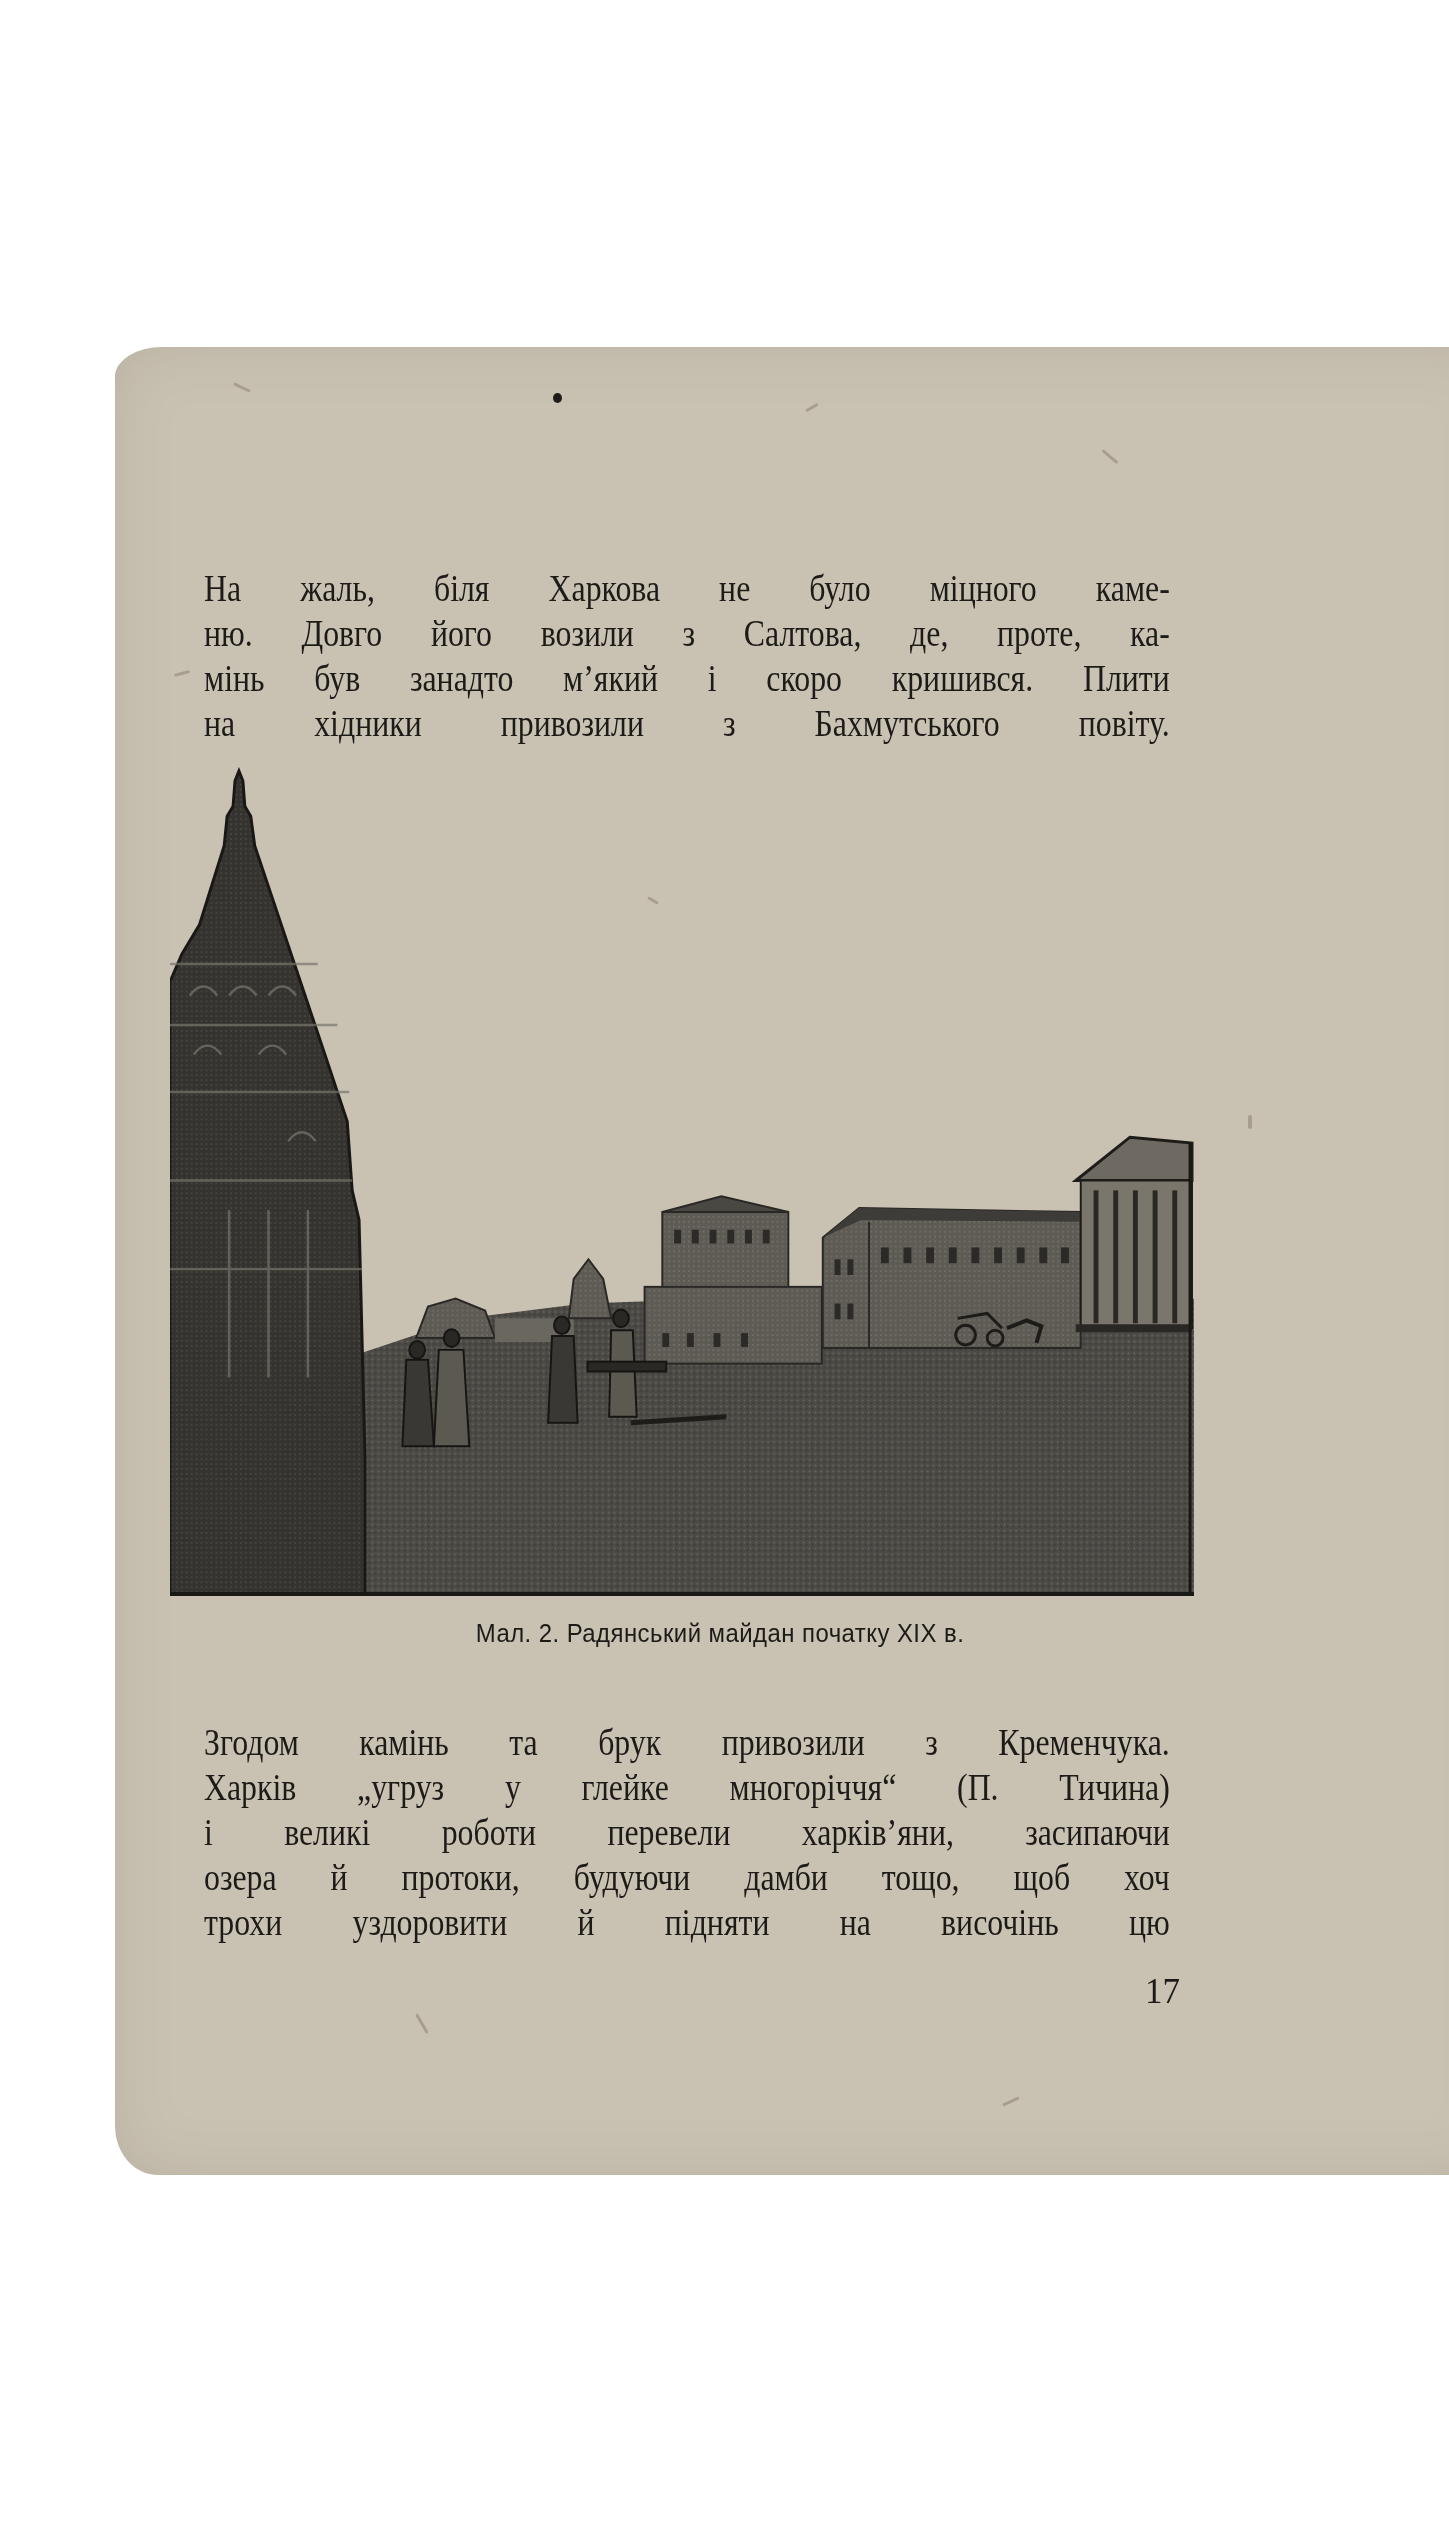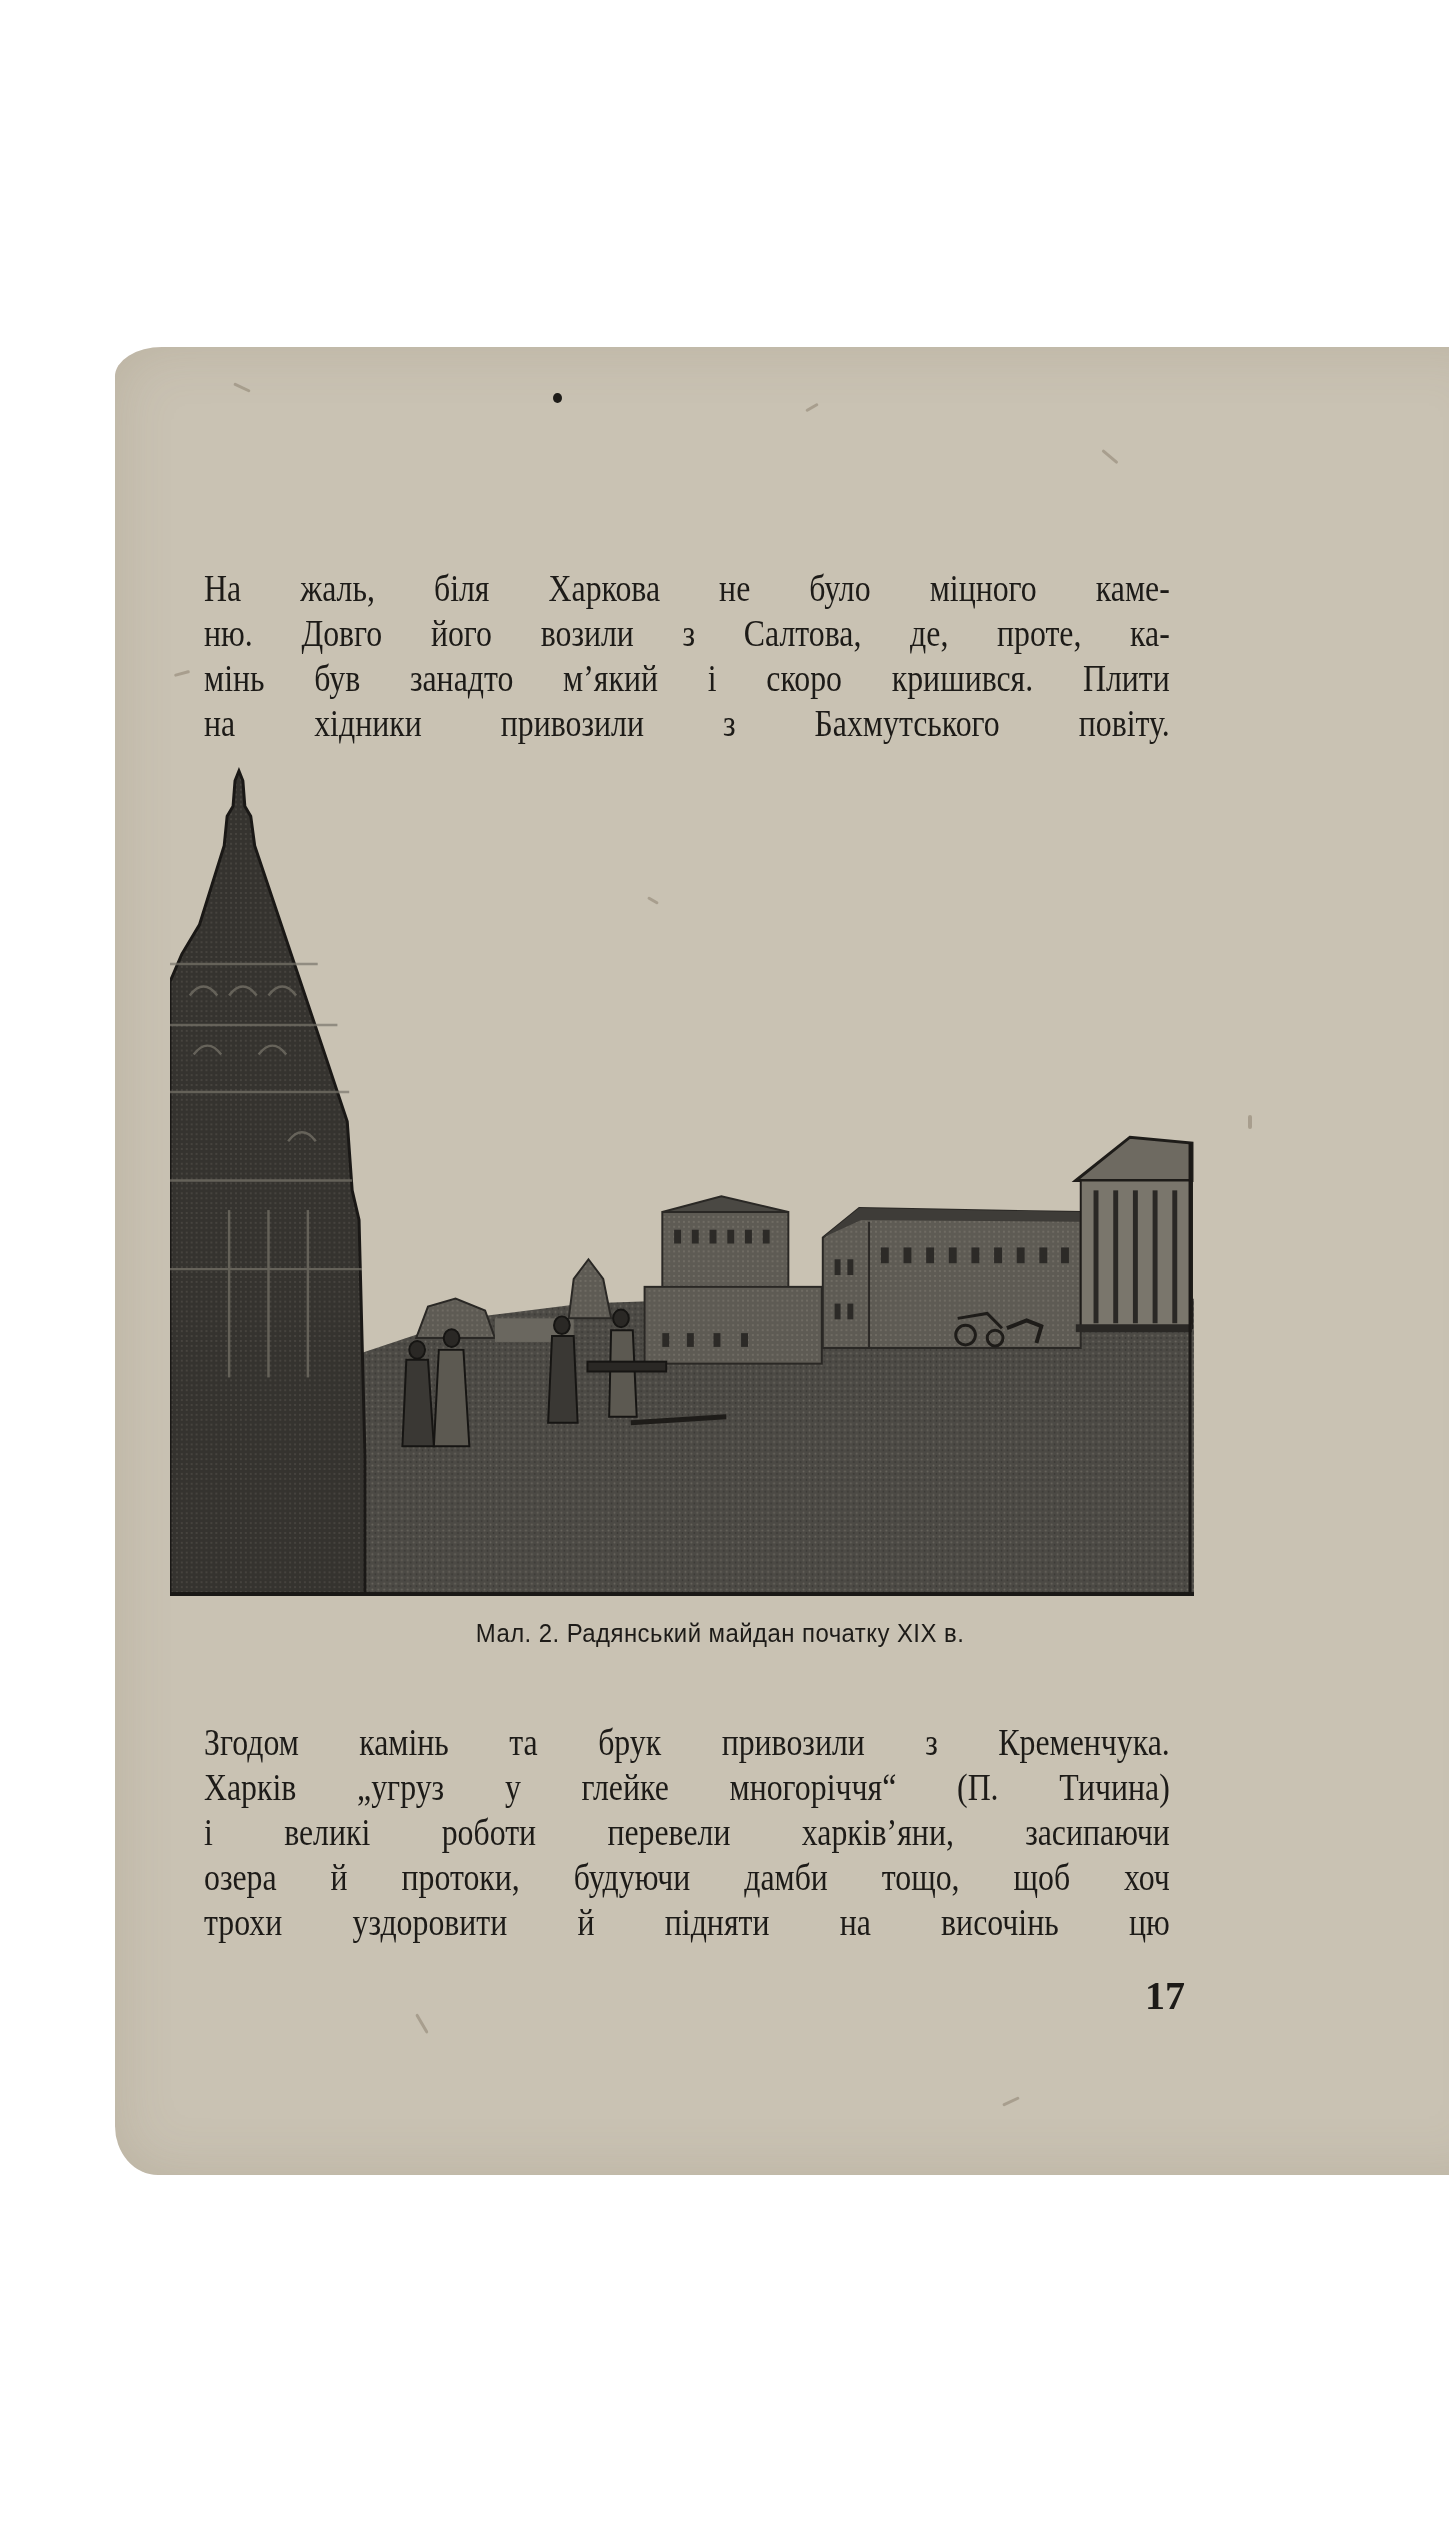--- a/index.html
+++ b/index.html
@@ -25,21 +25,21 @@
   .figure {
     position:absolute; left:55px; top:420px; width:1024px; height:829px;
   }
   .caption {
     position:absolute; left:0; width:1210px; top:1271px; text-align:center;
     font-family:"Liberation Sans", "DejaVu Sans", sans-serif;
     font-size:26.6px; color:#1d1b18; letter-spacing:0.5px;
     transform:scaleX(0.9); transform-origin:center top;
   }
   .pagenum {
-    position:absolute; left:1030px; top:1625px; font-size:40px; color:#1d1b18;font-weight:bold;
+    position:absolute; left:1030px; top:1625px; font-size:35px; color:#1d1b18;
   }
 </style>
 </head>
 <body>
 
 <div class="page">
 
   <div class="fleck" style="left:118px;top:39px;width:17.7px;height:3px;transform:rotate(25deg)"></div>
   <div class="fleck" style="left:690px;top:59px;width:13.8px;height:3px;transform:rotate(-30deg)"></div>
   <div class="fleck" style="left:985px;top:108px;width:19.7px;height:3px;transform:rotate(40deg)"></div>

